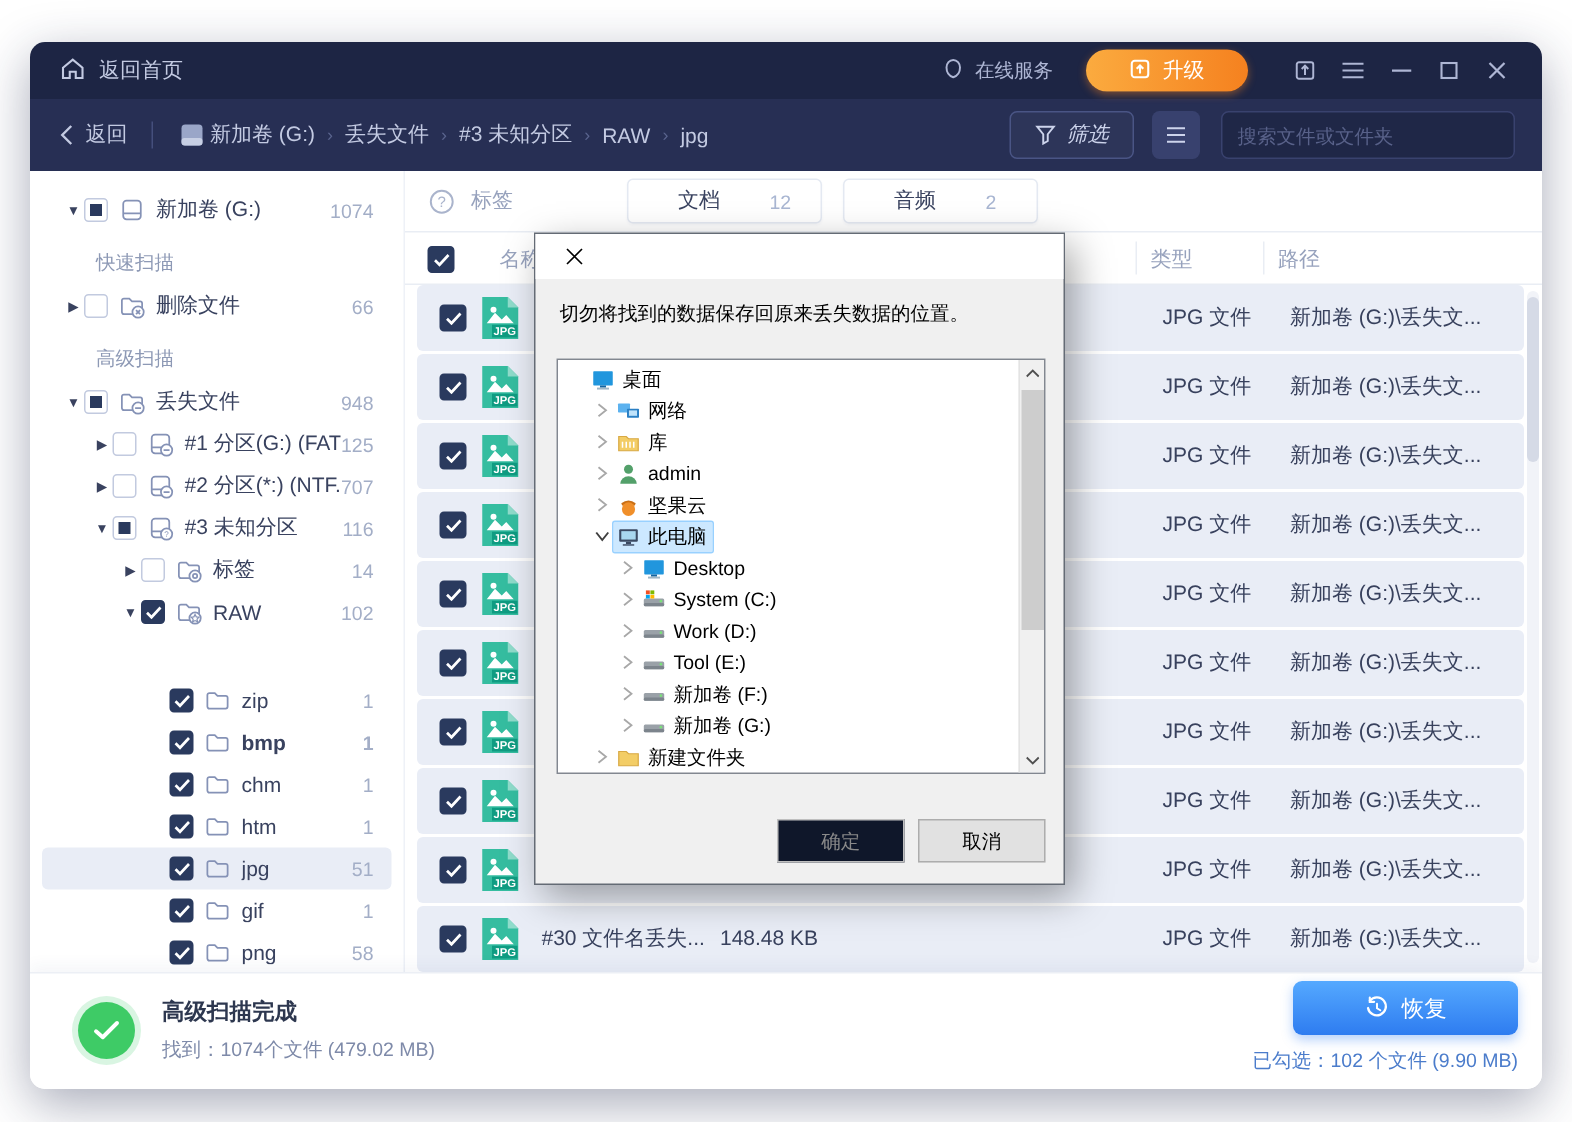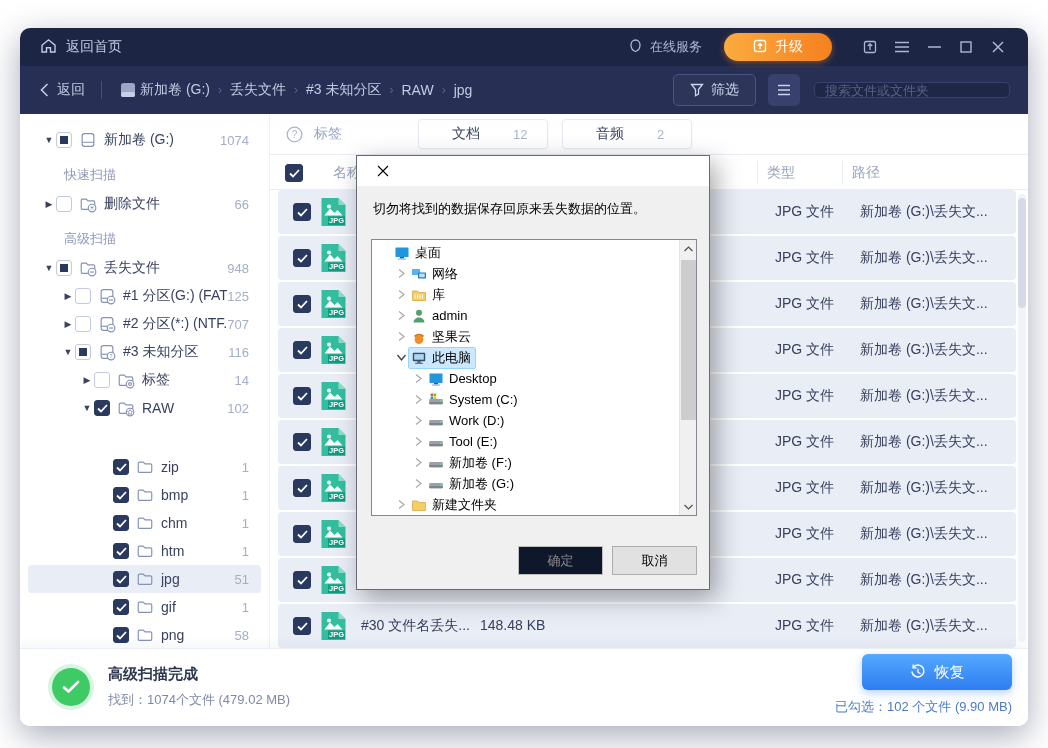--- a/index.html
+++ b/index.html
@@ -19,23 +19,23 @@
 
   
   .crumbbar { height:48px; background:#272f54; display:flex; align-items:center; padding:0 18px 0 20px; }
   .back { display:flex; align-items:center; gap:8px; color:#c3cae2; font-size:14px; }
   .cb-divider { width:1px; height:18px; background:#454f7c; margin:0 16px; }
   .crumbs { display:flex; align-items:center; gap:8px; color:#c3cae2; font-size:14px; flex:1; min-width:0; }
   .crumb { white-space:nowrap; }
   .crumb-sep { color:#5a648e; font-size:12px; }
   .crumb-drive { margin-right:2px; display:flex; }
   .filterbtn { display:flex; align-items:center; gap:7px; height:32px; padding:0 16px; border:1px solid #4a5585; border-radius:5px;
-               color:#cdd4ec; font-size:14px; margin-right:12px; background:rgba(255,255,255,.03); }
+               color:#cdd4ec; font-size:14px; margin-right:12px; background:rgba(255,255,255,.03);font-style:italic; }
   .viewbtn { width:32px; height:32px; border-radius:5px; background:#38416e; display:flex; align-items:center; justify-content:center; margin-right:14px; }
-  .searchbox { width:196px; height:16px; background:#1f2747; border:1px solid #39426e; border-radius:5px; display:flex; align-items:center; padding:0 10px; }
+  .searchbox { width:196px; height:32px; background:#1f2747; border:1px solid #39426e; border-radius:5px; display:flex; align-items:center; padding:0 10px; }
   .searchbox input { flex:1; background:transparent; border:none; outline:none; color:#cdd4ec; font-size:13px; font-family:inherit; }
   .searchbox input::placeholder { color:#586189; }
 
   
   .body { display:flex; height:534px; }
   .sidebar { width:250px; border-right:1px solid #eef1f7; padding-top:12px; overflow:hidden; }
   .s-section { height:30px; display:flex; align-items:center; padding-left:44px; color:#8d99b5; font-size:13px; margin-top:6px; }
   .s-item { height:28px; display:flex; align-items:center; font-size:14px; color:#39425f; margin:0 8px; border-radius:4px; position:relative; cursor:default; }
   .s-item.sel { background:#e9edf6; }
   .s-caret { width:14px; display:flex; justify-content:center; font-size:9px; color:#39425f; flex:none; }
@@ -329,21 +329,21 @@
               </svg>
             </span>
             <span class="s-icon">
               <svg width="18" height="18" viewBox="0 0 20 20" fill="none" stroke="currentColor" stroke-width="1.3">
                 <path d="M2.5 6 a1.5 1.5 0 0 1 1.5-1.5 h4 l2 2 h6 a1.5 1.5 0 0 1 1.5 1.5 v6.5 a1.5 1.5 0 0 1 -1.5 1.5 h-12 a1.5 1.5 0 0 1 -1.5 -1.5 z"></path>
               </svg>
             </span>
             <span class="s-label">zip</span>
             <span class="s-count">1</span>
           </div>
-          <div class="s-item" style="padding-left: 71px;">
+          <div class="s-item" style="padding-left: 71px; font-weight: bold;">
             <span class="s-caret"></span>
             <span class="cb checked">
               <svg width="11" height="9" viewBox="0 0 11 9" fill="none" stroke="#fff" stroke-width="1.8">
                 <path d="M1 4.5 4 7.5 10 1"></path>
               </svg>
             </span>
             <span class="s-icon">
               <svg width="18" height="18" viewBox="0 0 20 20" fill="none" stroke="currentColor" stroke-width="1.3">
                 <path d="M2.5 6 a1.5 1.5 0 0 1 1.5-1.5 h4 l2 2 h6 a1.5 1.5 0 0 1 1.5 1.5 v6.5 a1.5 1.5 0 0 1 -1.5 1.5 h-12 a1.5 1.5 0 0 1 -1.5 -1.5 z"></path>
               </svg>

